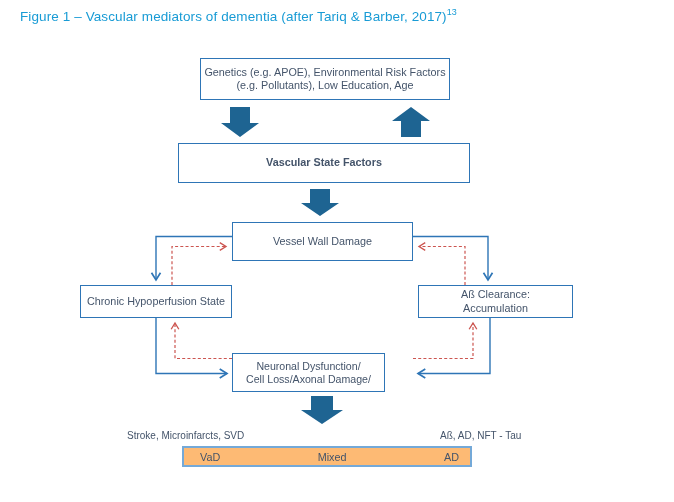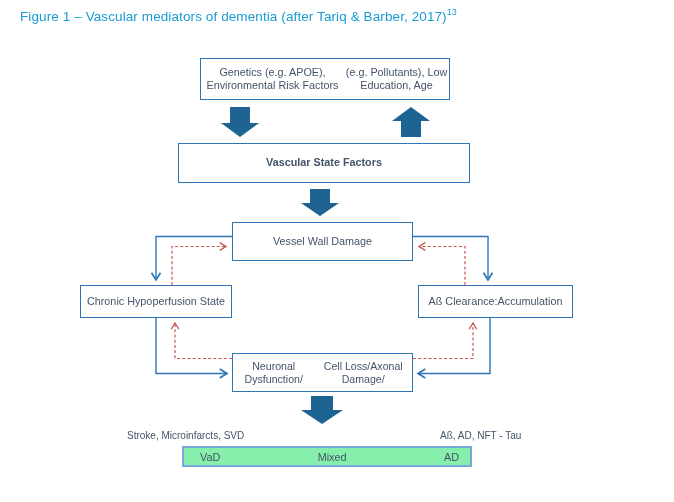--- a/index.html
+++ b/index.html
@@ -15,47 +15,47 @@
     letter-spacing: 0.1px;
   }
   .title sup { font-size: 9px; }
   svg.overlay { position: absolute; left: 0; top: 0; }
   .node {
     position: absolute;
     border: 1.5px solid var(--box-border);
     background: #ffffff;
     color: var(--box-text);
     font-size: 10.8px; line-height: 13.5px;
-    display: flex; flex-direction: row;
+    display: flex; flex-direction: column;
     align-items: center; justify-content: center;
     text-align: center;
     box-sizing: border-box;
   }
   .node .bold { font-weight: 700; }
   .node-genetics   { left: 200px; top: 58px;  width: 250px; height: 42px; }
   .node-vascular   { left: 178px; top: 143px; width: 292px; height: 40px; }
   .node-vessel     { left: 232px; top: 222px; width: 181px; height: 39px; }
   .node-chronic    { left: 80px;  top: 285px; width: 152px; height: 33px; }
   .node-abeta      { left: 418px; top: 285px; width: 155px; height: 33px; }
-  .node-neuronal   { left: 232px; top: 353px; width: 181px; height: 39px; line-height: 12.8px; font-size: 10.6px; }
+  .node-neuronal   { left: 232px; top: 353px; width: 153px; height: 39px; line-height: 12.8px; font-size: 10.6px; }
   .footer-label {
     position: absolute; top: 430px;
     font-size: 10px; color: var(--box-text);
   }
   .footer-label.left  { left: 127px; }
   .footer-label.right { left: 440px; }
   .spectrum {
     position: absolute; left: 182px; top: 446px;
     width: 290px; height: 21px;
     border: 2px solid var(--table-border);
     box-sizing: border-box;
     display: flex; align-items: center; justify-content: space-between;
     padding: 0 11px 0 16px;
     font-size: 10.8px; color: var(--box-text);
-    background: #86efac;
+    background: #fdba74;
   }
 </style>
 </head>
 <body>
 
 <div class="title"><span>Figure 1 – Vascular mediators of dementia (after Tariq &amp; Barber, 2017)</span><sup>13</sup></div>
 
 <svg class="overlay" width="674" height="502" viewBox="0 0 674 502">
   <defs>
     <marker id="arrow-blue" viewBox="0 0 10 10" refX="8" refY="5" markerWidth="8" markerHeight="8" orient="auto-start-reverse">

